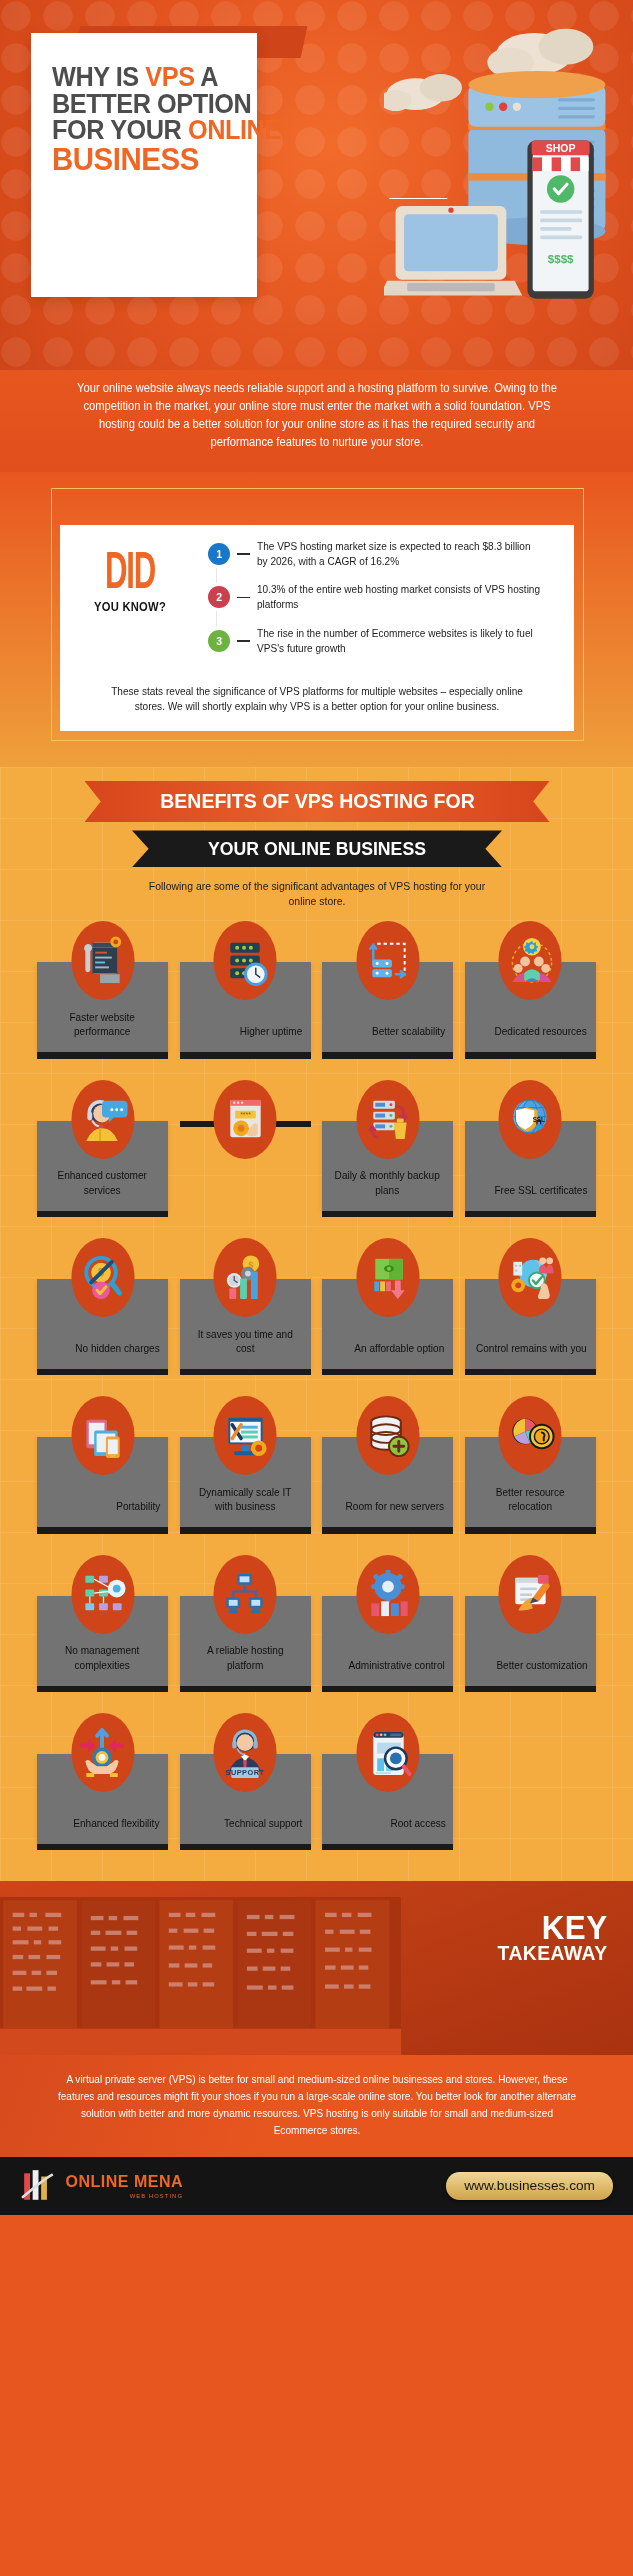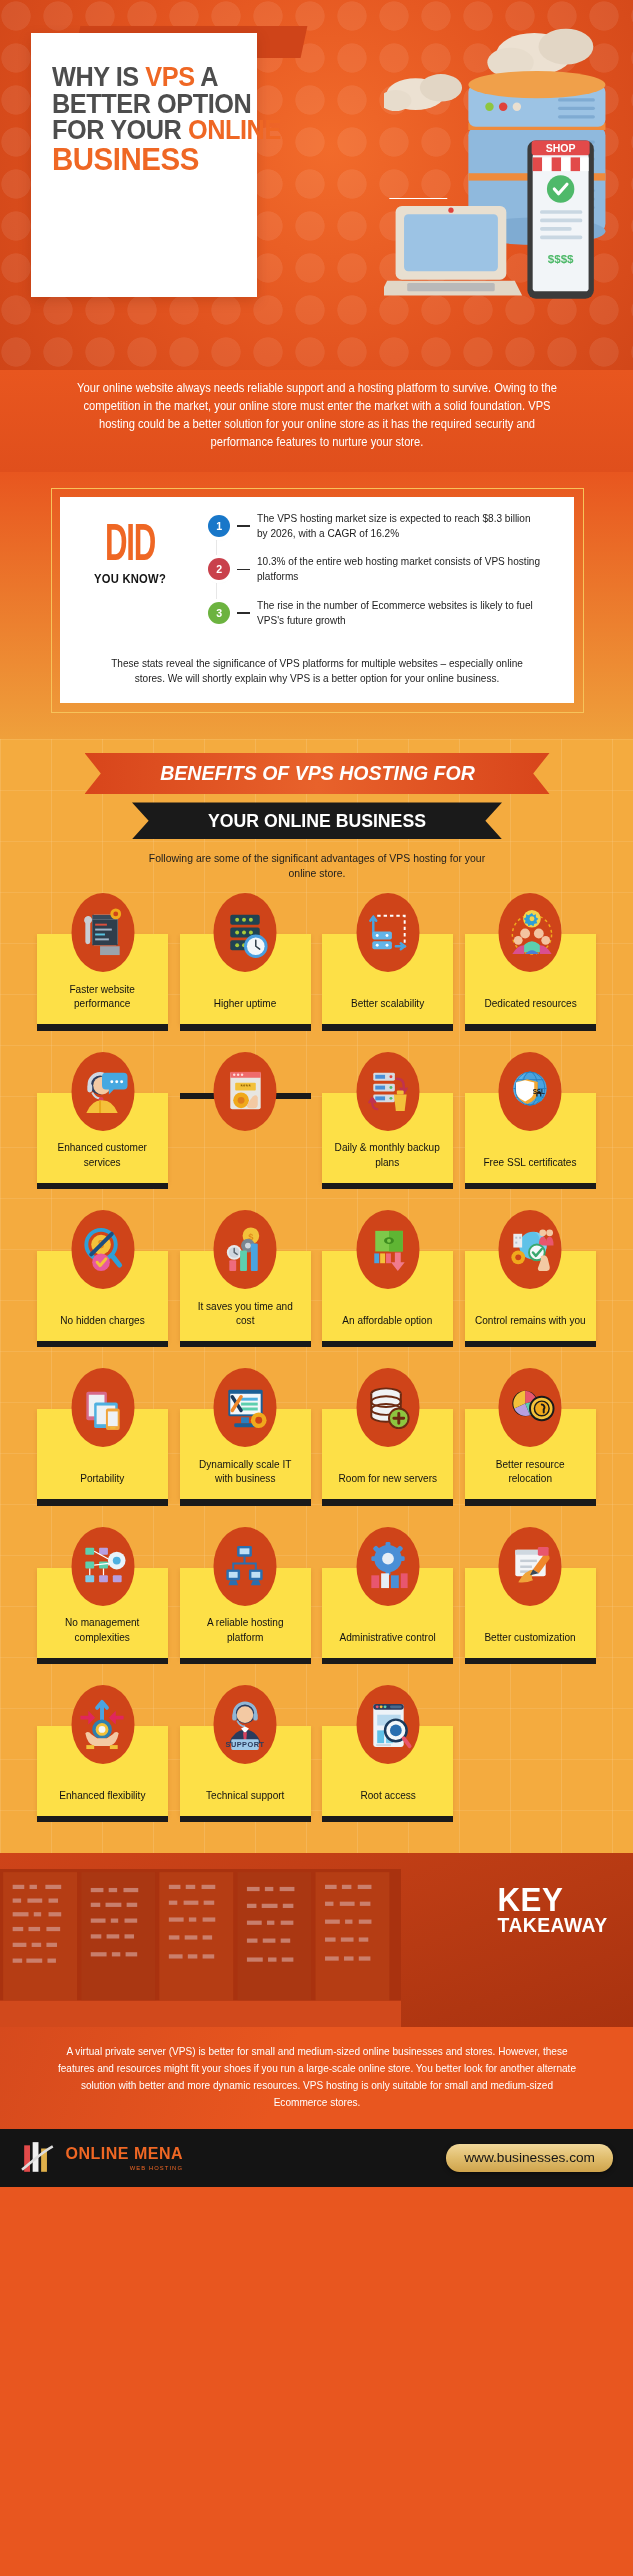--- a/index.html
+++ b/index.html
@@ -85,20 +85,21 @@
     border:1.6px solid #f7c35a;
     padding:8.5px;
     background:transparent;
   }
   .dyk-card{
     background:#ffffff;
     padding:13.7px 16px;
     display:flex;
     gap:13.7px;
     align-items:flex-start;
+    margin-top:28px;
   }
   .dyk-left{ width:108px; flex:0 0 108px; text-align:center; padding-top:7.4px;}
   .dyk-did{
     font-size:39px; font-weight:bold; color:#ef6724;
     letter-spacing:-1.6px; line-height:.9;
     transform:scaleX(.8) scaleY(1.35); transform-origin:center top;
     display:block;
   }
   .dyk-know{
     margin-top:18px;
@@ -142,21 +143,21 @@
     padding:13.7px 0 21px 0;
   }
   .circuit{
     position:absolute; inset:0; opacity:.35;
     background-image:
       linear-gradient(90deg, rgba(255,255,255,.35) 1.1px, transparent 1.1px),
       linear-gradient(180deg, rgba(255,255,255,.28) 1.1px, transparent 1.1px);
     background-size:51px 39px, 39px 51px;
     pointer-events:none;
   }
-  .ribbon-red-outer{ position:relative; width:465px; margin:0 auto;font-style:italic;}
+  .ribbon-red-outer{ position:relative; width:465px; margin:0 auto;}
   .ribbon-red-outer .band{
     background:linear-gradient(90deg,#d8451b 0%, #e8622b 50%, #d8451b 100%);
     clip-path:polygon(0 0, 100% 0, 96.5% 50%, 100% 100%, 0 100%, 3.5% 50%);
     padding:8.5px 0;
     text-align:center;
   }
   .ribbon-black-outer{ position:relative; width:370px; margin:8.5px auto 0 auto;}
   .ribbon-black-outer .band{
     background:#1a1a1a;
     clip-path:polygon(0 0, 100% 0, 95.5% 50%, 100% 100%, 0 100%, 4.5% 50%);
@@ -183,23 +184,23 @@
     display:flex; flex-wrap:wrap; gap:11.6px 11.6px;
     justify-content:flex-start;
   }
   .card{
     width:131px;
     position:relative;
     padding-top:41px;
     margin-bottom:9.5px;
   }
   .card-body{
-    background:#fde047;
+    background:#737373;
     height:90px;
-    display:flex; align-items:flex-end; justify-content:center;
+    display:flex; align-items:flex-end; justify-content:flex-end;
     padding:0 6.3px 13.7px 6.3px;
     box-shadow:0 1.6px 4.2px rgba(140,70,0,.18);
   }
   .card-bar{ height:6.3px; background:#1a1a1a; }
   .card-icon{
     position:absolute; left:50%; top:0; transform:translateX(-50%);
     width:63px; height:79px; border-radius:32px/40px;
     background:#cf4419;
     display:flex; align-items:center; justify-content:center;
     z-index:3;
@@ -215,21 +216,21 @@
   .takeaway{
     position:relative;
     background:linear-gradient(160deg,#cf4419 0%, #b73a13 60%, #a9320f 100%);
     padding:0;
     height:174px;
     overflow:hidden;
   }
   .racks{ position:absolute; left:0; bottom:0; width:401px; height:158px; }
   .takeaway-title{
     position:absolute; right:26.4px; top:31px;
-    color:#fff; font-weight:bold; line-height:.92;
+    text-align:right; color:#fff; font-weight:bold; line-height:.92;
   }
   .takeaway-title .k{ font-size:34px; letter-spacing:0.5px; display:block; transform:scaleX(.92); transform-origin:right;}
   .takeaway-title .t{ font-size:21px; letter-spacing:0.5px; display:block; transform:scaleX(.92); transform-origin:right;}
 
   
   .conclusion{
     background:linear-gradient(110deg,#d64a1d 0%, #e8561f 45%, #e8561f 100%);
     padding:16px 42px 18px 42px;
     text-align:center;
   }

